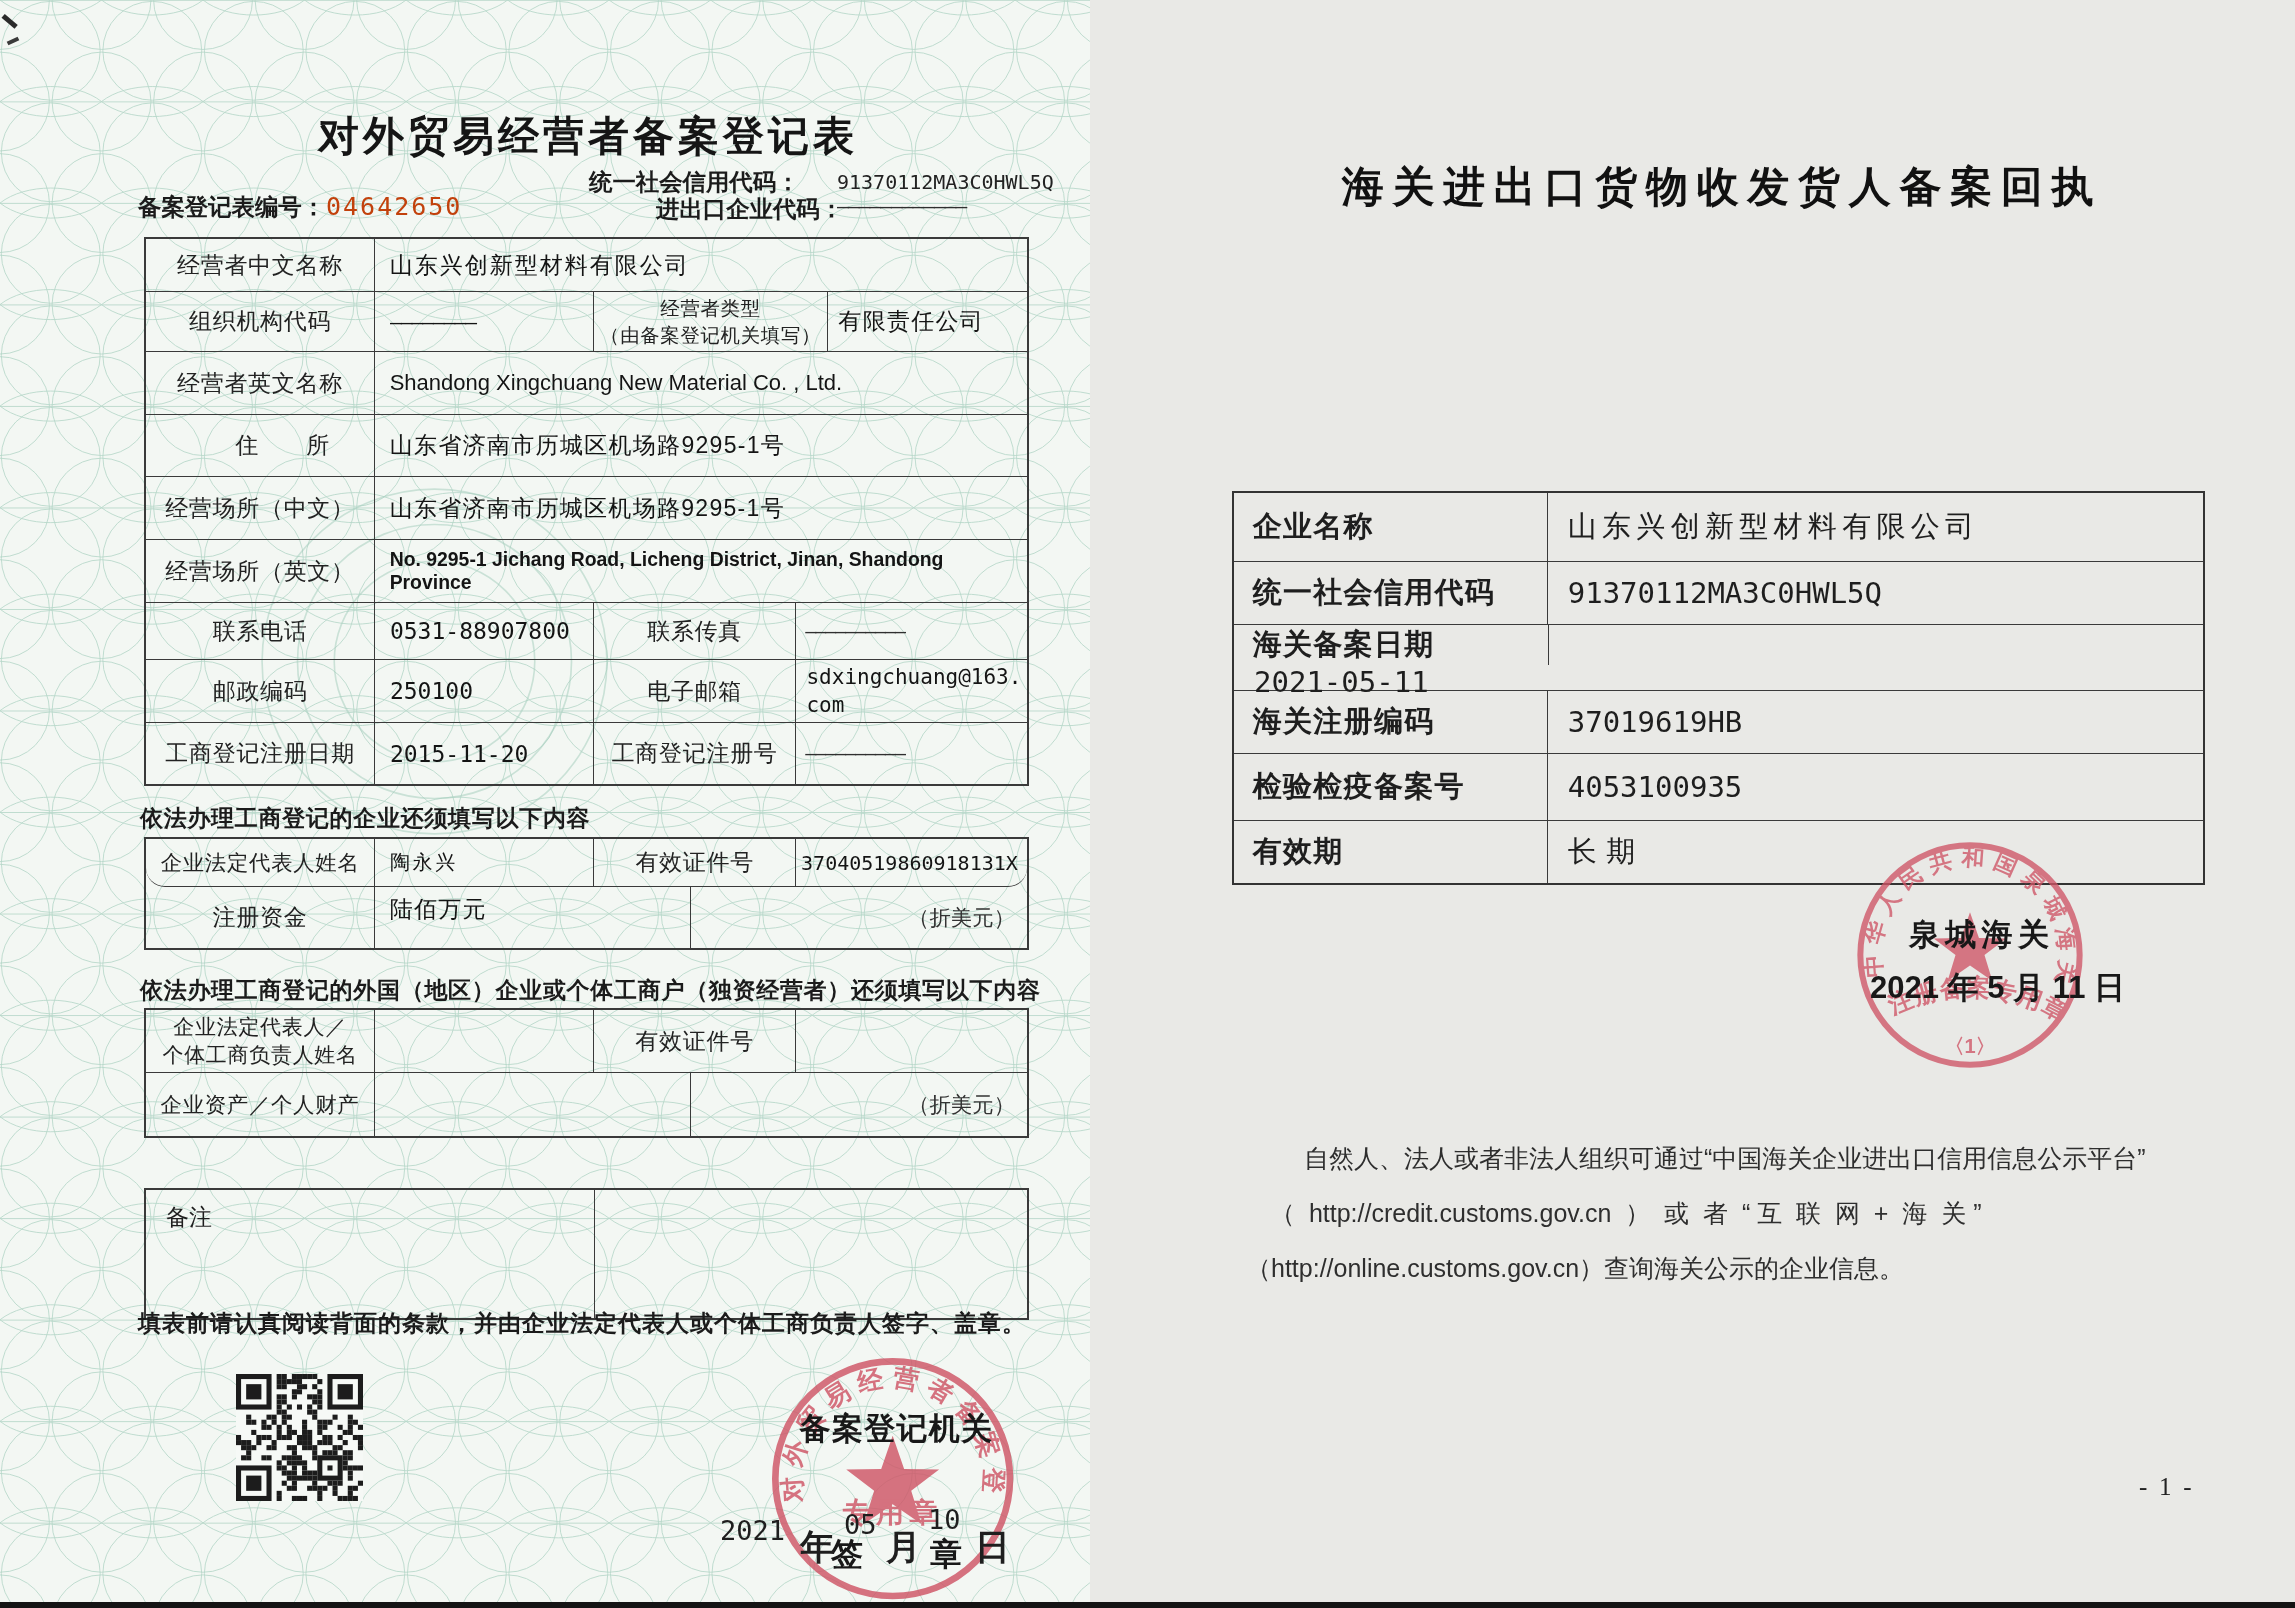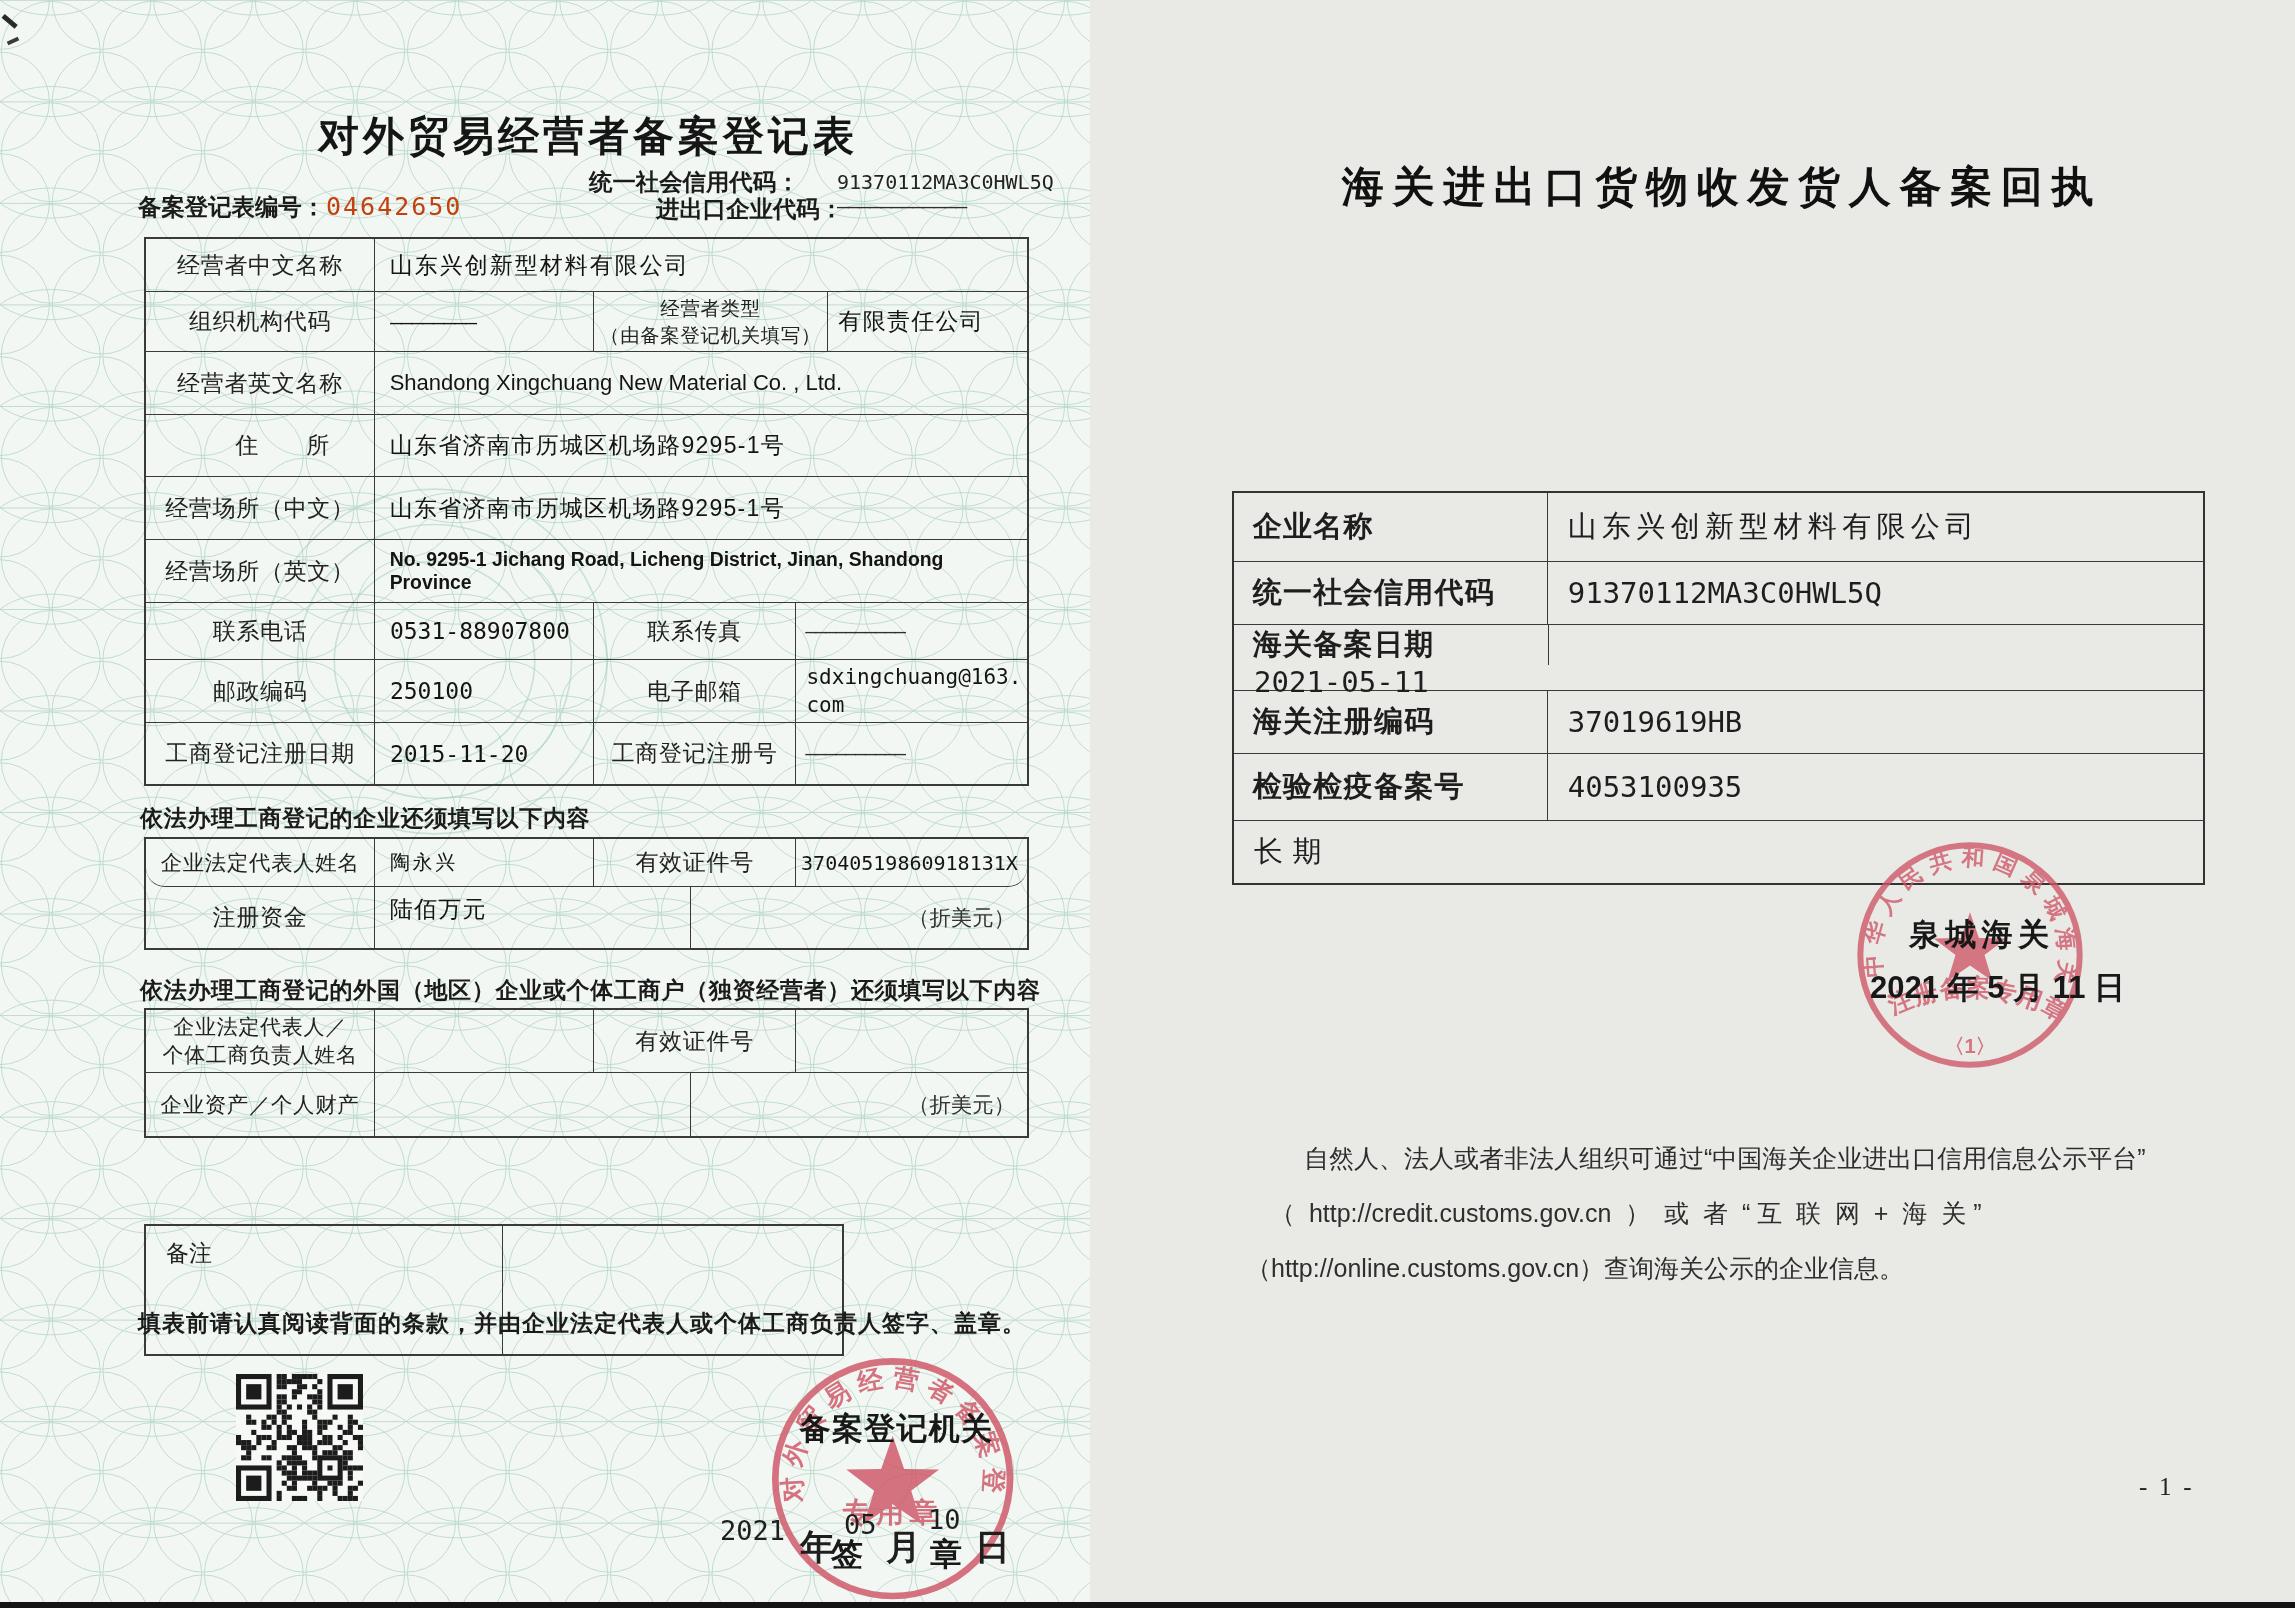--- a/index.html
+++ b/index.html
@@ -587,21 +587,21 @@
     <div class="cell clabel" style="width:202px;">有效证件号</div>
     <div class="cell cval" style="width:232px;"></div>
   </div>
   <div class="trow" style="height:63px;">
     <div class="cell clabel" style="width:230px;font-size:21.4px;">企业资产／个人财产</div>
     <div class="cell cval" style="width:317px;"></div>
     <div class="cell" style="width:338px;justify-content:flex-end;padding-right:12px;font-size:21.4px;color:#333;">（折美元）</div>
   </div>
 </div>
 
-<div class="abs tbl" style="left:144px;top:1224px;width:700px;">
+<div class="abs tbl" style="left:144px;top:1188px;width:885px;">
   <div class="trow" style="height:128px;">
     <div class="cell" style="width:451px;align-items:flex-start;padding:12px 0 0 20px;font-size:23px;">备注</div>
     <div class="cell" style="width:434px;"></div>
   </div>
 </div>
 
 <div class="abs sec-title" style="left:138px;top:1308px;letter-spacing:1px;">填表前请认真阅读背面的条款，并由企业法定代表人或个体工商负责人签字、盖章。</div>
 
 <svg id="qr-svg" class="abs" width="127" height="127" viewBox="0 0 190 190" style="left:236px;top:1374px;">
     <rect x="0" y="0" width="190" height="190" fill="#f6f9f6"></rect>
@@ -853,20 +853,21 @@
   </div>
   <div class="trow" style="height:63px;">
     <div class="cell serif" style="width:315px;padding-left:18.7px;font-size:29px;font-weight:700;letter-spacing:1.3px;">海关注册编码</div>
     <div class="cell mono" style="width:658px;padding-left:20px;font-size:29px;">37019619HB</div>
   </div>
   <div class="trow" style="height:67px;">
     <div class="cell serif" style="width:315px;padding-left:18.7px;font-size:29px;font-weight:700;letter-spacing:1.3px;">检验检疫备案号</div>
     <div class="cell mono" style="width:658px;padding-left:20px;font-size:29px;">4053100935</div>
   </div>
   <div class="trow" style="height:62px;">
+    <div class="cell serif" style="width:315px;padding-left:18.7px;font-size:29px;font-weight:700;letter-spacing:1.3px;">有效期</div>
     <div class="cell serif" style="width:658px;padding-left:20px;font-size:29px;letter-spacing:9.4px;">长期</div>
   </div>
 </div>
 
 <svg class="abs" width="234" height="234" viewBox="0 0 350 350" style="left:1853px;top:838px;opacity:.78;">
   <defs>
     <path id="arcR" d="M53.6,231.6 A134,134 0 1 1 296.4,231.6" fill="none"></path>
     <path id="arcR2" d="M52,268 Q175,204 298,268" fill="none"></path>
   </defs>
   <circle cx="175" cy="175" r="164" fill="none" stroke="#cf5566" stroke-width="9"></circle>

